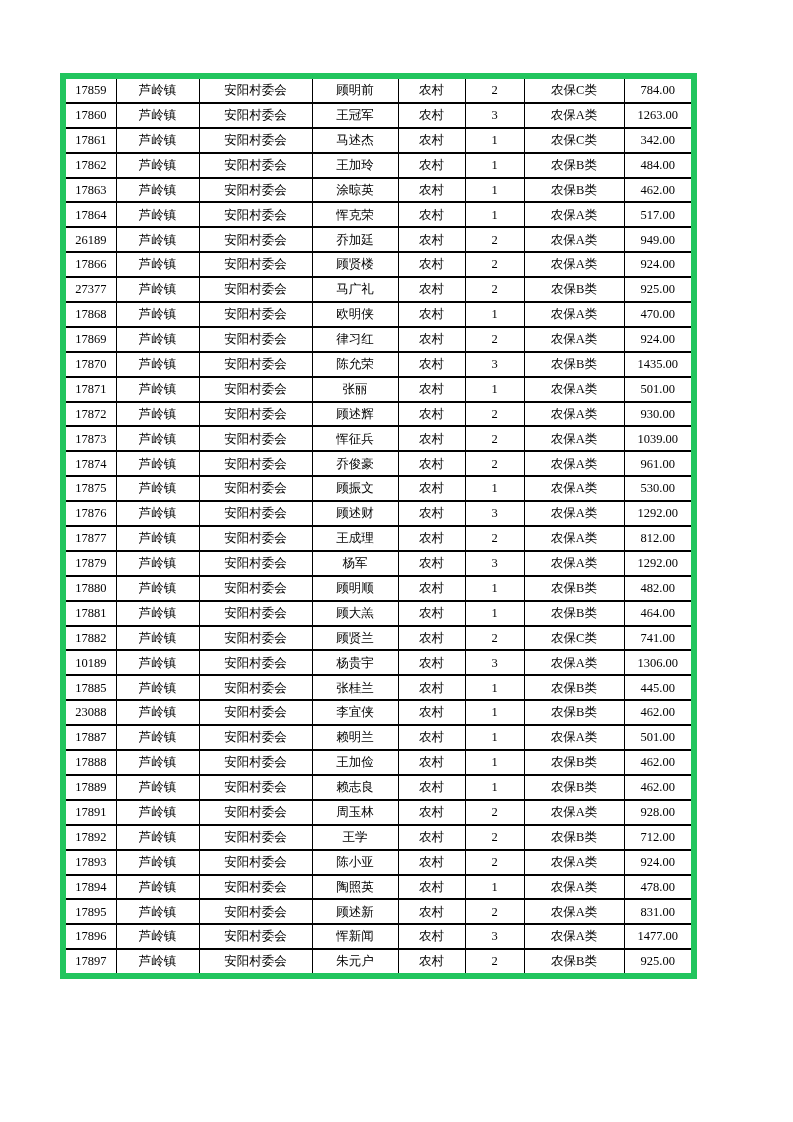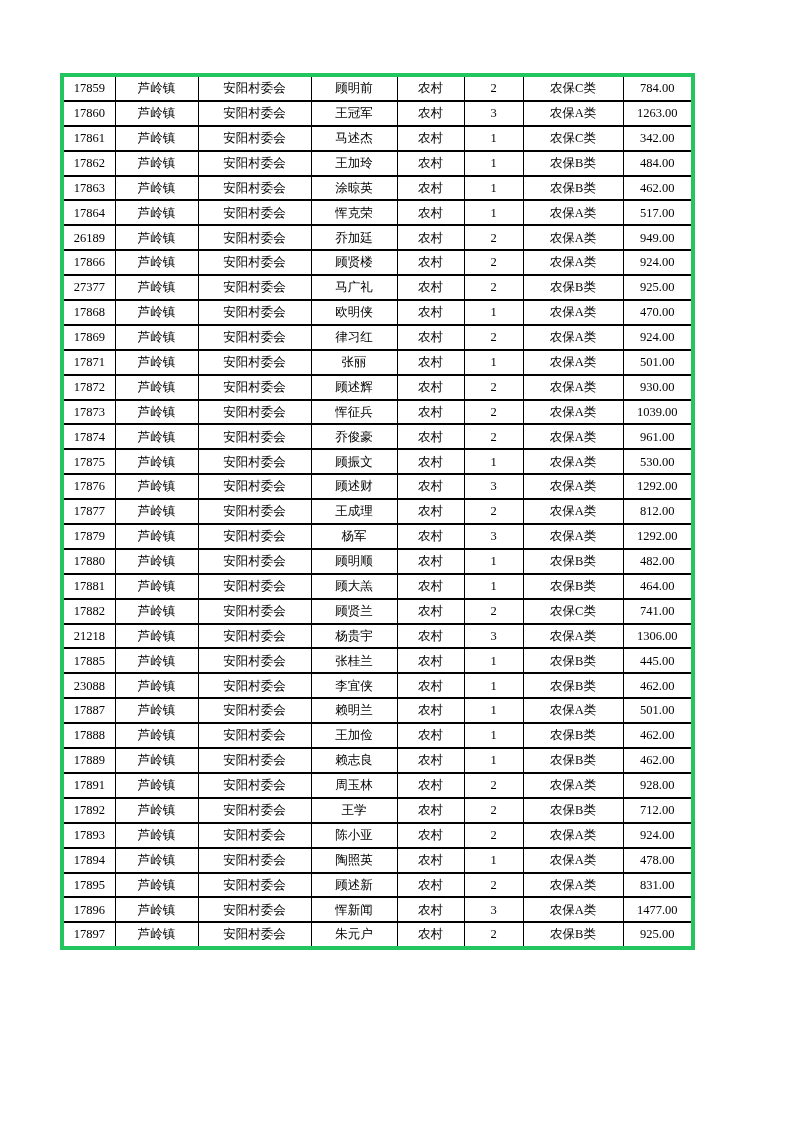--- a/index.html
+++ b/index.html
@@ -19,21 +19,21 @@
     background: #ffffff;
     overflow: hidden;
   }
   table.grid {
     position: absolute;
     left: 60px;
     top: 73px;
     width: 631px;
     border-collapse: collapse;
     table-layout: fixed;
-    border: 4px solid #22c55e;
+    border: 6px solid #22c55e;
   }
   table.grid td {
     border-left: 1px solid #000000;
     border-right: 1px solid #000000;
     border-top: 2px solid #000000;
     border-bottom: 2px solid #000000;
     height: 22.9px;
     padding: 0 2px;
     text-align: center;
     vertical-align: middle;
@@ -164,20 +164,30 @@
           <td>17869</td>
           <td>芦岭镇</td>
           <td>安阳村委会</td>
           <td>律习红</td>
           <td>农村</td>
           <td>2</td>
           <td>农保A类</td>
           <td>924.00</td>
         </tr>
         <tr>
+          <td>17870</td>
+          <td>芦岭镇</td>
+          <td>安阳村委会</td>
+          <td>陈允荣</td>
+          <td>农村</td>
+          <td>3</td>
+          <td>农保B类</td>
+          <td>1435.00</td>
+        </tr>
+        <tr>
           <td>17871</td>
           <td>芦岭镇</td>
           <td>安阳村委会</td>
           <td>张丽</td>
           <td>农村</td>
           <td>1</td>
           <td>农保A类</td>
           <td>501.00</td>
         </tr>
         <tr>
@@ -274,21 +284,21 @@
           <td>17882</td>
           <td>芦岭镇</td>
           <td>安阳村委会</td>
           <td>顾贤兰</td>
           <td>农村</td>
           <td>2</td>
           <td>农保C类</td>
           <td>741.00</td>
         </tr>
         <tr>
-          <td>21218</td>
+          <td>10189</td>
           <td>芦岭镇</td>
           <td>安阳村委会</td>
           <td>杨贵宇</td>
           <td>农村</td>
           <td>3</td>
           <td>农保A类</td>
           <td>1306.00</td>
         </tr>
         <tr>
           <td>17885</td>

